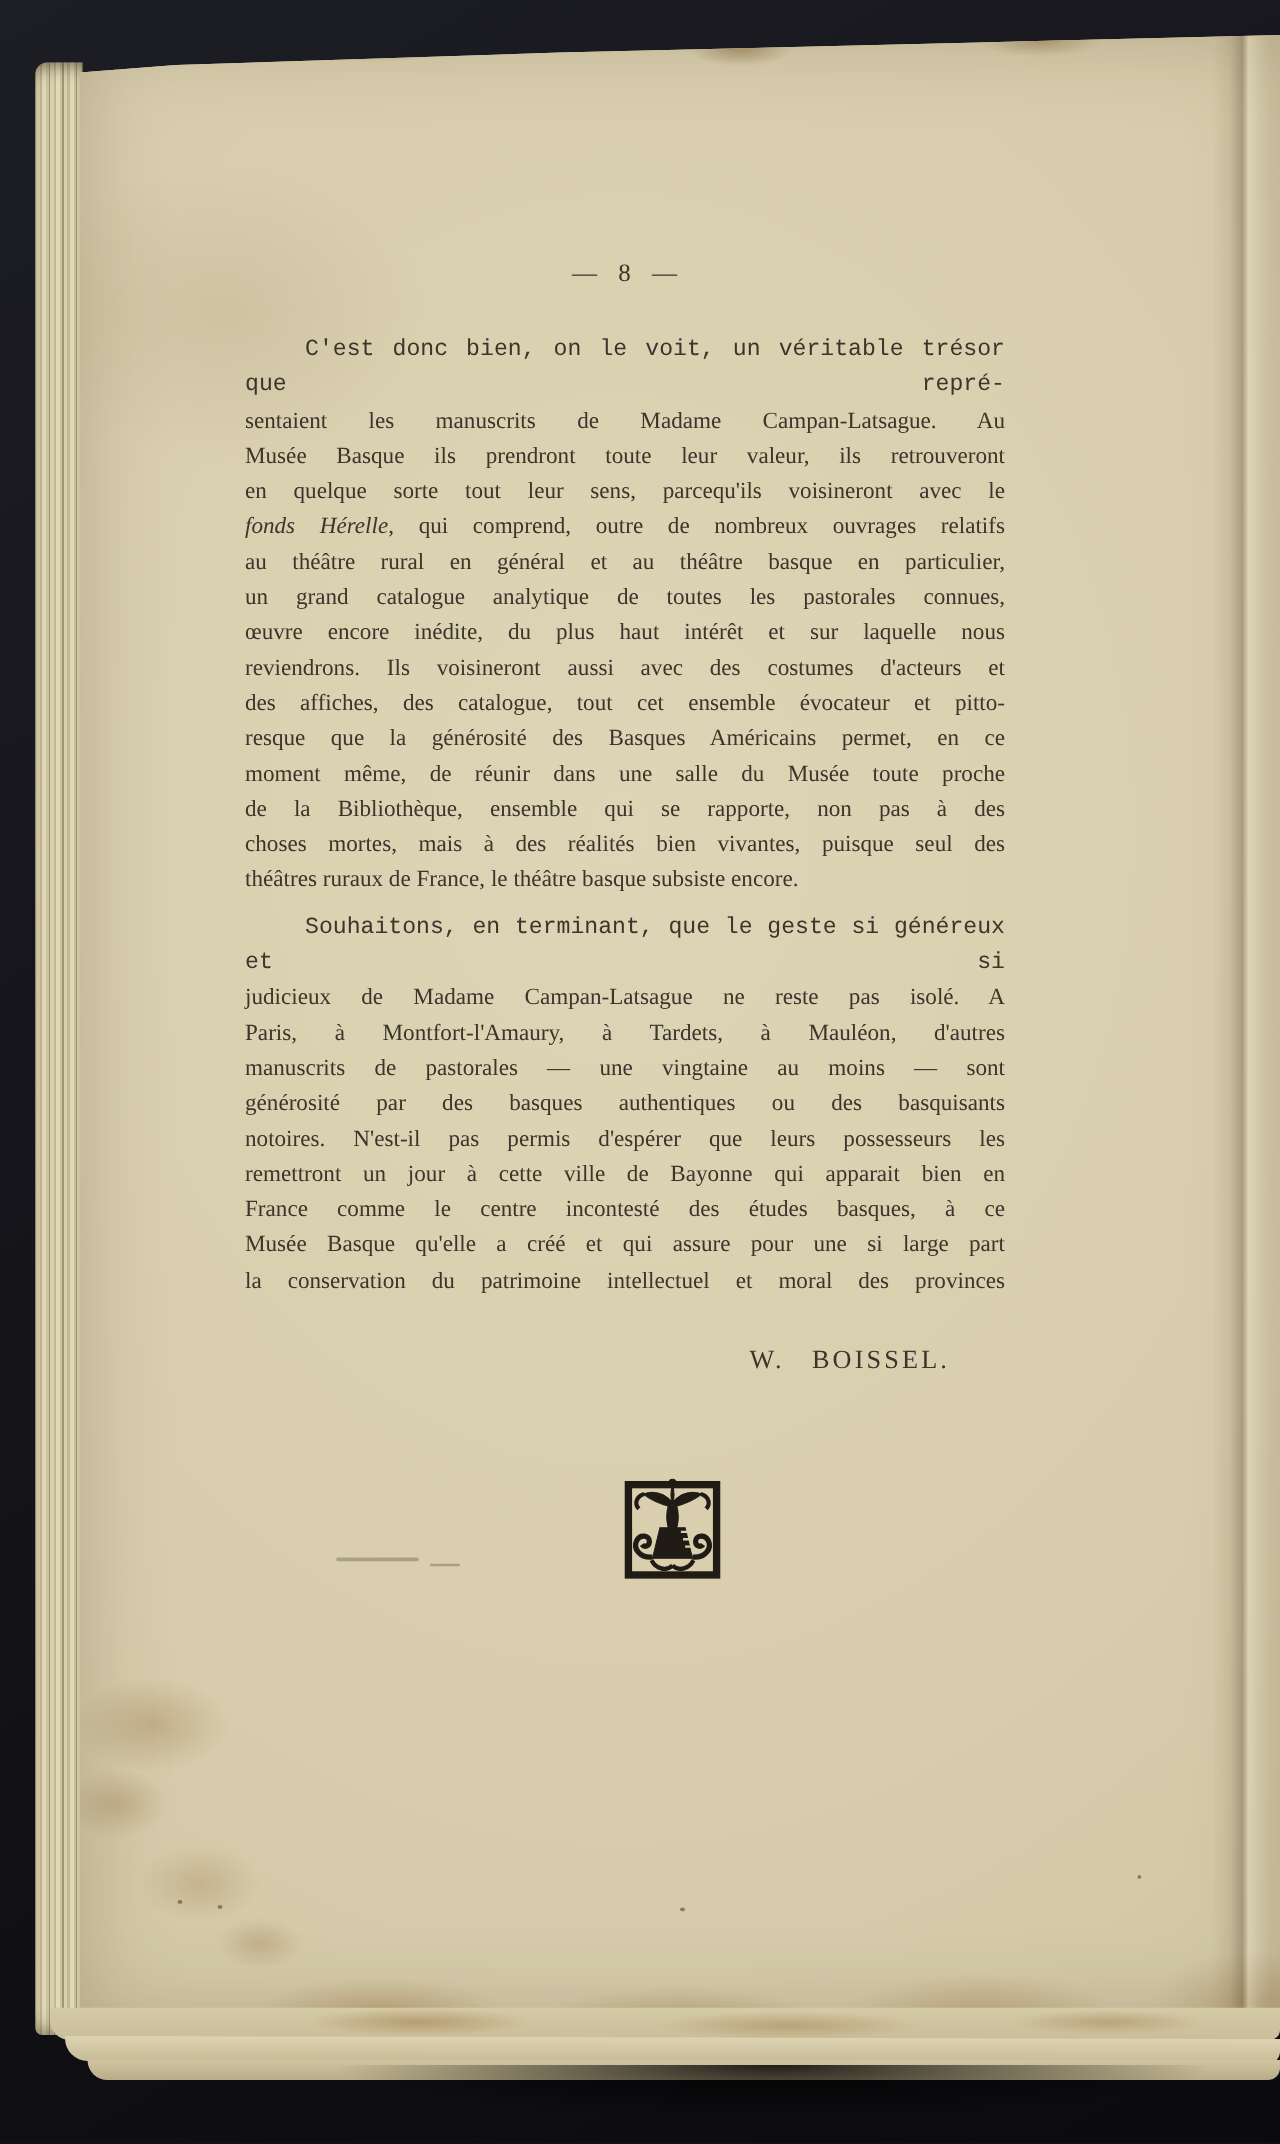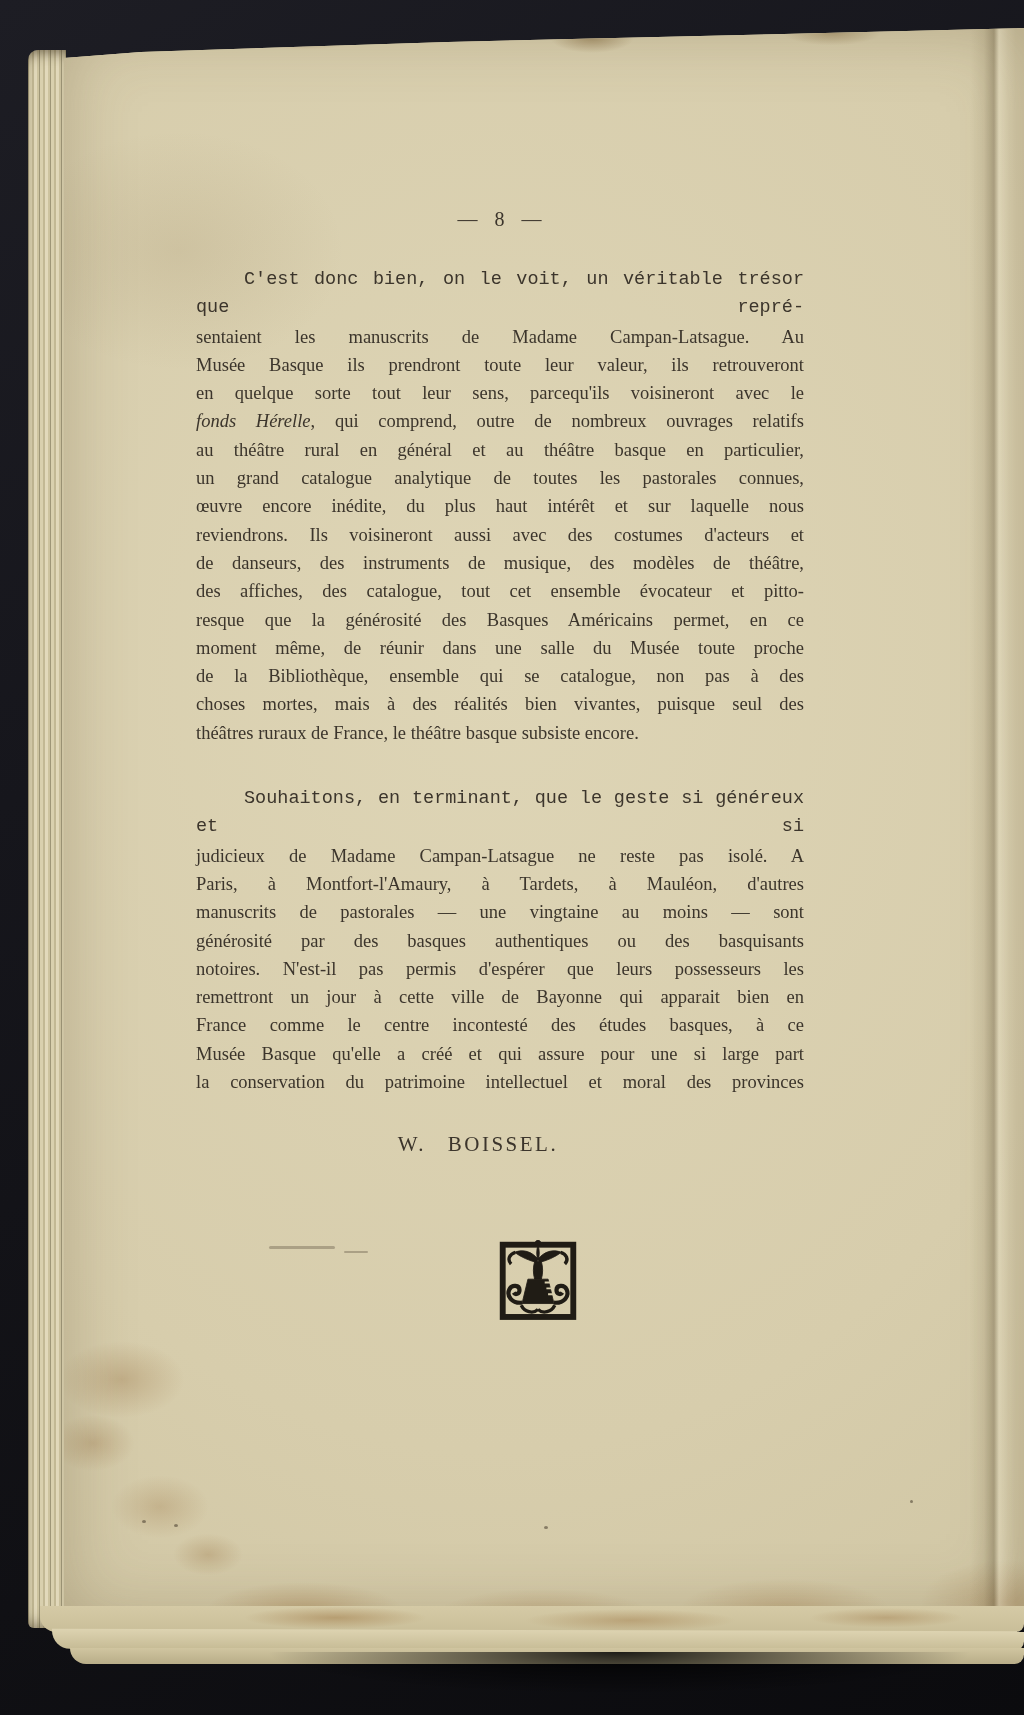--- a/index.html
+++ b/index.html
@@ -46,27 +46,27 @@
     background:linear-gradient(90deg,transparent 0,rgba(100,85,50,.10) 30%,
       rgba(78,64,36,.30) 52%,rgba(250,244,220,.32) 63%,rgba(244,237,212,.12) 82%,transparent);
   }
   
   .content{position:absolute;left:132px;top:180px;width:608px;color:rgba(47,41,33,.93);}
   .page-number{
     text-align:center;font-size:20px;height:28px;letter-spacing:1px;word-spacing:10px;
     margin-bottom:30px;
   }
   .textblock{font-size:18.5px;line-height:28.3px;}
-  .paragraph + .paragraph{margin-top:38px;}
+  .paragraph + .paragraph{margin-top:9px;}
   .line{text-align:justify;text-align-last:justify;white-space:normal;}
   .line.first{text-indent:48px;font-family:Liberation Mono, monospace;}
   .line.para-end{text-align-last:left;}
   .line em{}
   .signature{
-    margin-top:36px;height:30px;text-align:center;padding-right:44px;
+    margin-top:36px;height:30px;text-align:right;padding-right:44px;
     font-size:21px;letter-spacing:2.5px;word-spacing:14px;
   }
   .ornament{width:84px;height:88px;margin-top:74px;margin-left:calc(50% - 4px);}
   
   .pencil-mark{position:absolute;background:rgba(75,62,48,.32);border-radius:2px;}
   .mark-a{left:205px;top:1218px;width:66px;height:3px;}
   .mark-b{left:280px;top:1223px;width:24px;height:2px;}
   .speck{position:absolute;width:4px;height:3px;border-radius:50%;background:rgba(70,58,44,.55);}
   .sp1{left:78px;top:1492px;} .sp2{left:110px;top:1496px;} .sp3{left:480px;top:1498px;}
   .sp4{left:846px;top:1472px;width:3px;}
@@ -113,25 +113,24 @@
           <div class="paragraph">
             <div class="line first"><span>C'est donc bien, on le voit, un véritable trésor que repré-</span></div>
             <div class="line"><span>sentaient les manuscrits de Madame Campan-Latsague. Au</span></div>
             <div class="line"><span>Musée Basque ils prendront toute leur valeur, ils retrouveront</span></div>
             <div class="line"><span>en quelque sorte tout leur sens, parcequ'ils voisineront avec le</span></div>
             <div class="line"><em>fonds Hérelle</em><span>, qui comprend, outre de nombreux ouvrages relatifs</span></div>
             <div class="line"><span>au théâtre rural en général et au théâtre basque en particulier,</span></div>
             <div class="line"><span>un grand catalogue analytique de toutes les pastorales connues,</span></div>
             <div class="line"><span>œuvre encore inédite, du plus haut intérêt et sur laquelle nous</span></div>
             <div class="line"><span>reviendrons. Ils voisineront aussi avec des costumes d'acteurs et</span></div>
-            <div class="line"><span>de danseurs, des instruments de musique, des modèles de théâtre,</span></div>
             <div class="line"><span>des affiches, des catalogue, tout cet ensemble évocateur et pitto-</span></div>
             <div class="line"><span>resque que la générosité des Basques Américains permet, en ce</span></div>
             <div class="line"><span>moment même, de réunir dans une salle du Musée toute proche</span></div>
-            <div class="line"><span>de la Bibliothèque, ensemble qui se catalogue, non pas à des</span></div>
+            <div class="line"><span>de la Bibliothèque, ensemble qui se rapporte, non pas à des</span></div>
             <div class="line"><span>choses mortes, mais à des réalités bien vivantes, puisque seul des</span></div>
             <div class="line para-end"><span>théâtres ruraux de France, le théâtre basque subsiste encore.</span></div>
           </div>
           <div class="paragraph">
             <div class="line first"><span>Souhaitons, en terminant, que le geste si généreux et si</span></div>
             <div class="line"><span>judicieux de Madame Campan-Latsague ne reste pas isolé. A</span></div>
             <div class="line"><span>Paris, à Montfort-l'Amaury, à Tardets, à Mauléon, d'autres</span></div>
             <div class="line"><span>manuscrits de pastorales — une vingtaine au moins — sont</span></div>
             <div class="line"><span>générosité par des basques authentiques ou des basquisants</span></div>
             <div class="line"><span>notoires. N'est-il pas permis d'espérer que leurs possesseurs les</span></div>

